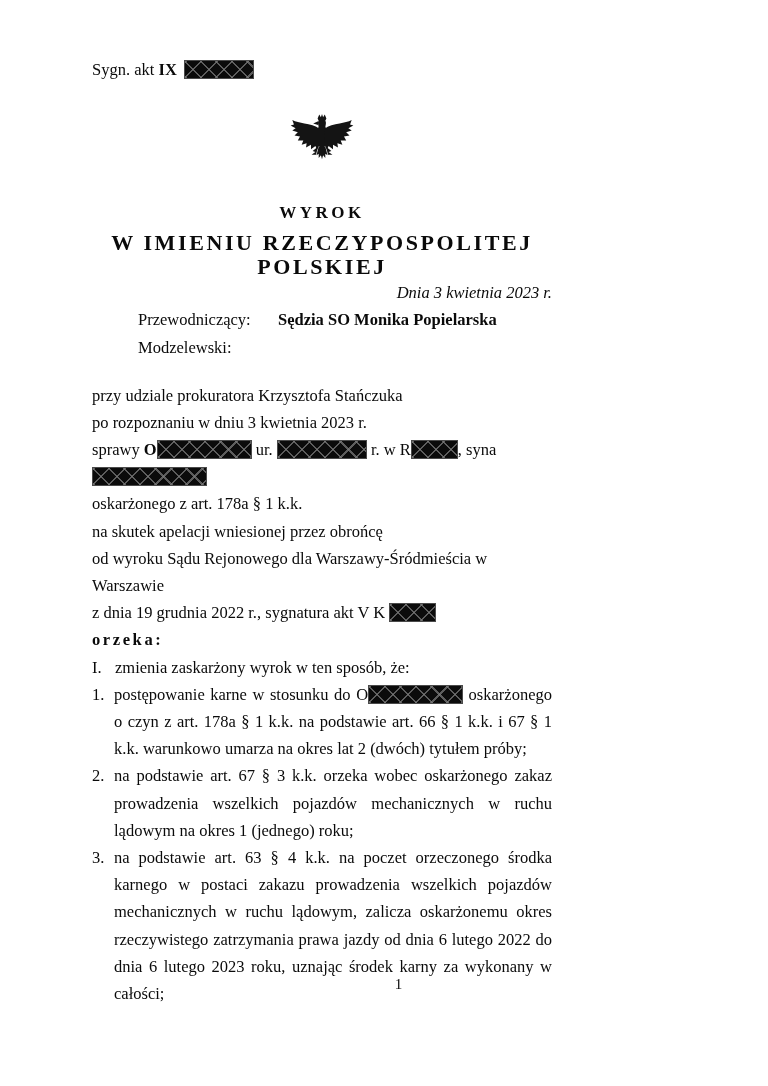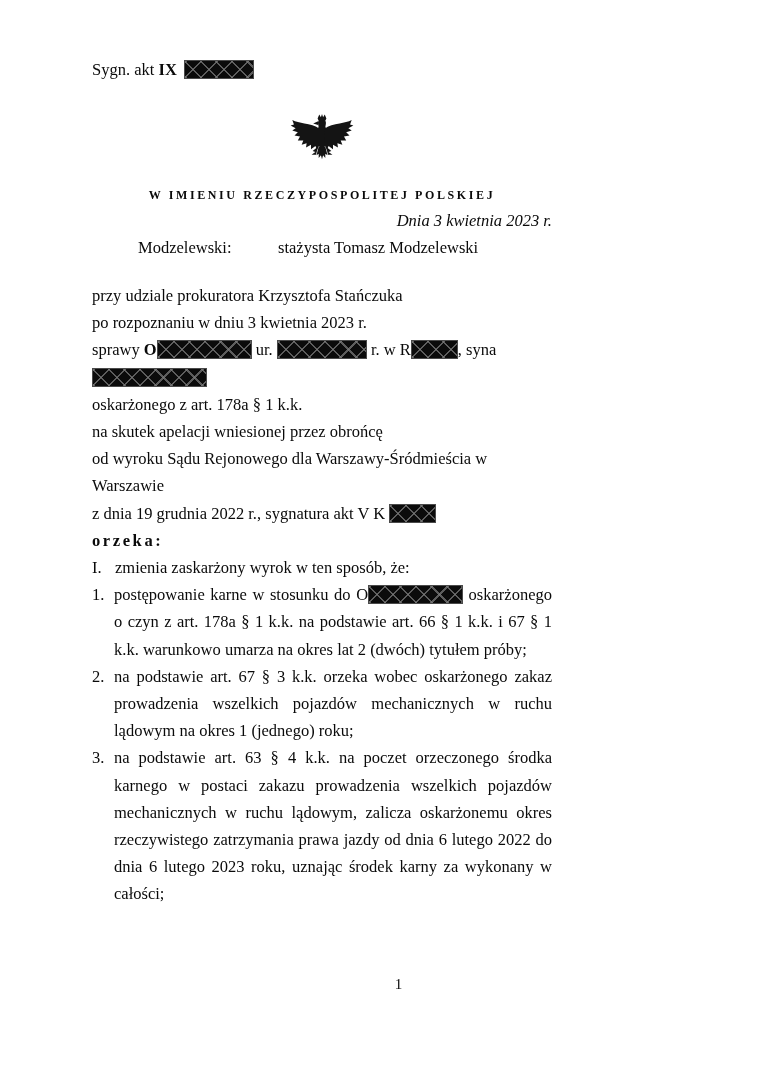--- a/index.html
+++ b/index.html
@@ -24,21 +24,21 @@
   .doc-title {
     margin:24px 0 0 0;
     text-align:center;
     font-size:17px; font-weight:bold;
     letter-spacing:3.5px;
     line-height:24px;
   }
   .doc-subtitle {
     margin:6px 0 0 0;
     text-align:center;
-    font-size:12px; font-weight:bold;
+    font-size:22px; font-weight:bold;
     letter-spacing:2.6px;
     line-height:24px;
   }
   .date-line { text-align:right; margin-top:28px;font-style:italic; }
   .court-line { font-weight:bold; margin-top:4px; }
 
   .role-row { display:flex; margin-left:46px; line-height:27.6px; }
   .role-label { width:140px; flex:0 0 140px; }
   .role-value-bold { font-weight:bold; }
 
@@ -88,28 +88,32 @@
         <path d="M60,22 C68,22 70,32 69,45 C68,56 65,62 60,64 C55,62 52,56 51,45 C50,32 52,22 60,22 Z"></path>
         <path d="M64,28 C72,22 82,19 92,18 C100,17 108,15 114,12 L111,20 L117,22 L108,27 L114,31 L104,34 L110,40 L100,42 L104,49 L94,49 L97,57 L88,54 L89,62 L80,57 L80,65 L72,59 L69,66 L64,56 Z"></path>
         <path d="M56,28 C48,22 38,19 28,18 C20,17 12,15 6,12 L9,20 L3,22 L12,27 L6,31 L16,34 L10,40 L20,42 L16,49 L26,49 L23,57 L32,54 L31,62 L40,57 L40,65 L48,59 L51,66 L56,56 Z"></path>
         <path d="M54,60 L50,76 L54,73 L54,81 L58,76 L60,83 L62,76 L66,81 L66,73 L70,76 L66,60 Z"></path>
         <path d="M53,60 L43,68 L48,70 L41,75 L49,75 Z"></path>
         <path d="M67,60 L77,68 L72,70 L79,75 L71,75 Z"></path>
       </g>
     </svg>
   </div>
 
+  <h1 class="doc-title">WYROK</h1>
   <h2 class="doc-subtitle">W IMIENIU RZECZYPOSPOLITEJ POLSKIEJ</h2>
 
   <p class="date-line">Dnia 3 kwietnia 2023 r.</p>
 
 
   <div class="role-row">
+    <span class="role-label">Przewodniczący:</span>
+    <span class="role-value-bold">Sędzia SO Monika Popielarska</span>
+  </div>
+  <div class="role-row">
     <span class="role-label">Modzelewski:</span>
-    <span>stażysta Tomasz Modzelewski</span>
   </div>
 
   <div class="intro">
     <p>przy udziale prokuratora Krzysztofa Stańczuka</p>
     <p>po rozpoznaniu w dniu 3 kwietnia 2023 r.</p>
     <p><span>sprawy </span><b>O</b><span class="redact" style="width:95px"></span><span> ur. </span><span class="redact" style="width:90px"></span><span> r. w R</span><span class="redact" style="width:47px"></span><span>, syna </span><span class="redact" style="width:115px"></span></p>
     <p>oskarżonego z art. 178a § 1 k.k.</p>
     <p>na skutek apelacji wniesionej przez obrońcę</p>
     <p>od wyroku Sądu Rejonowego dla Warszawy-Śródmieścia w Warszawie</p>
     <p><span>z dnia 19 grudnia 2022 r., sygnatura akt V K </span><span class="redact" style="width:47px"></span></p>

